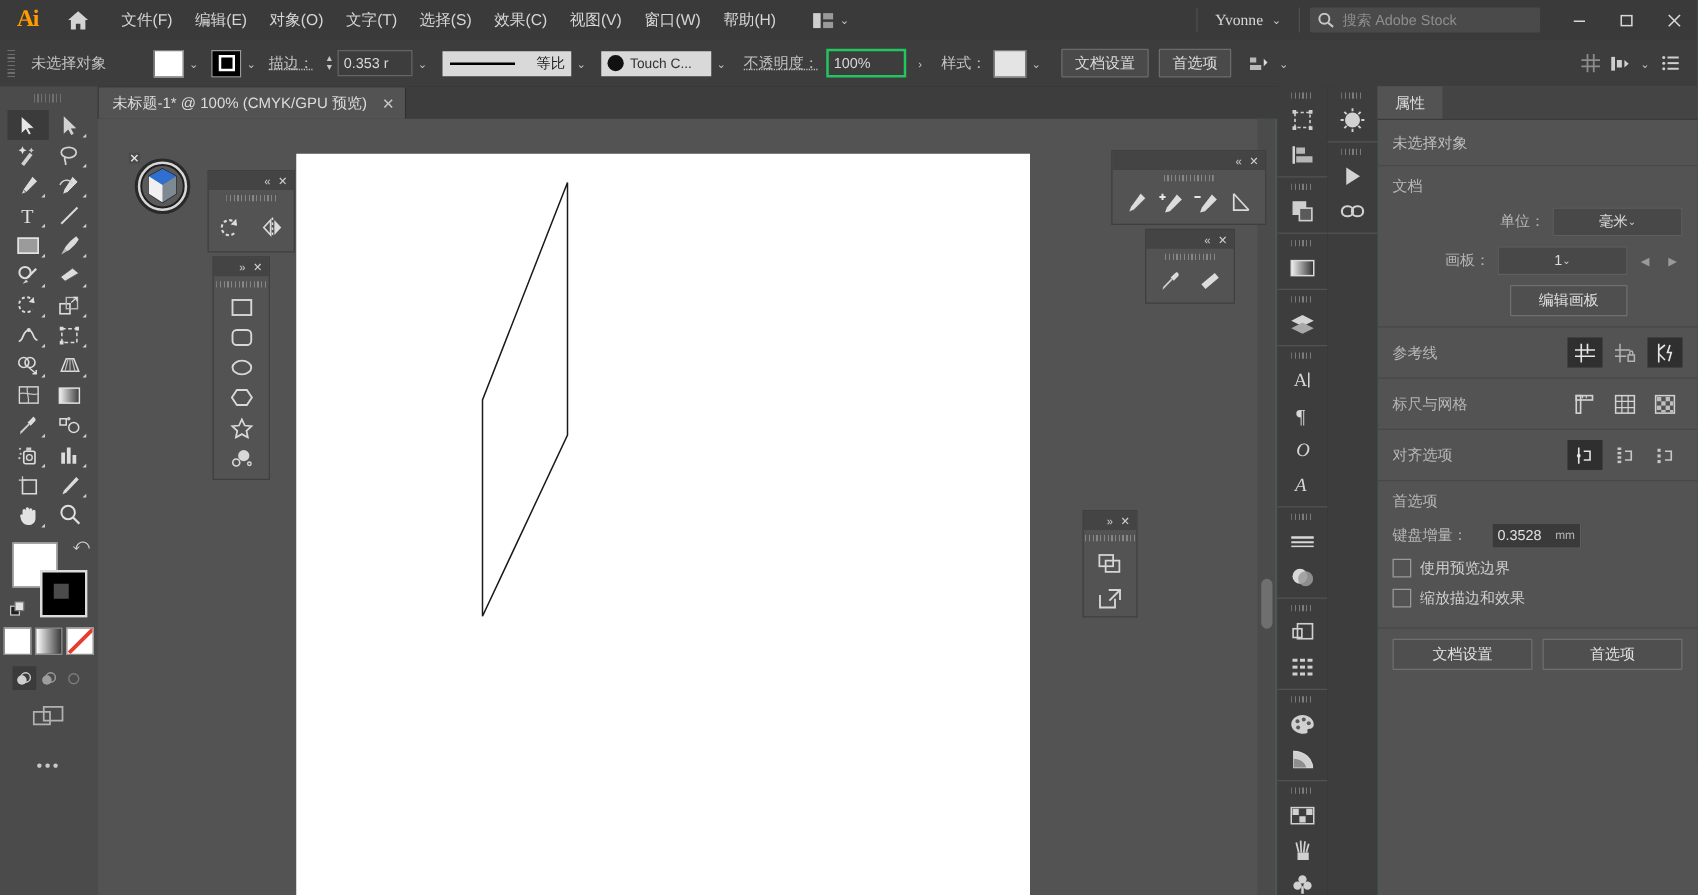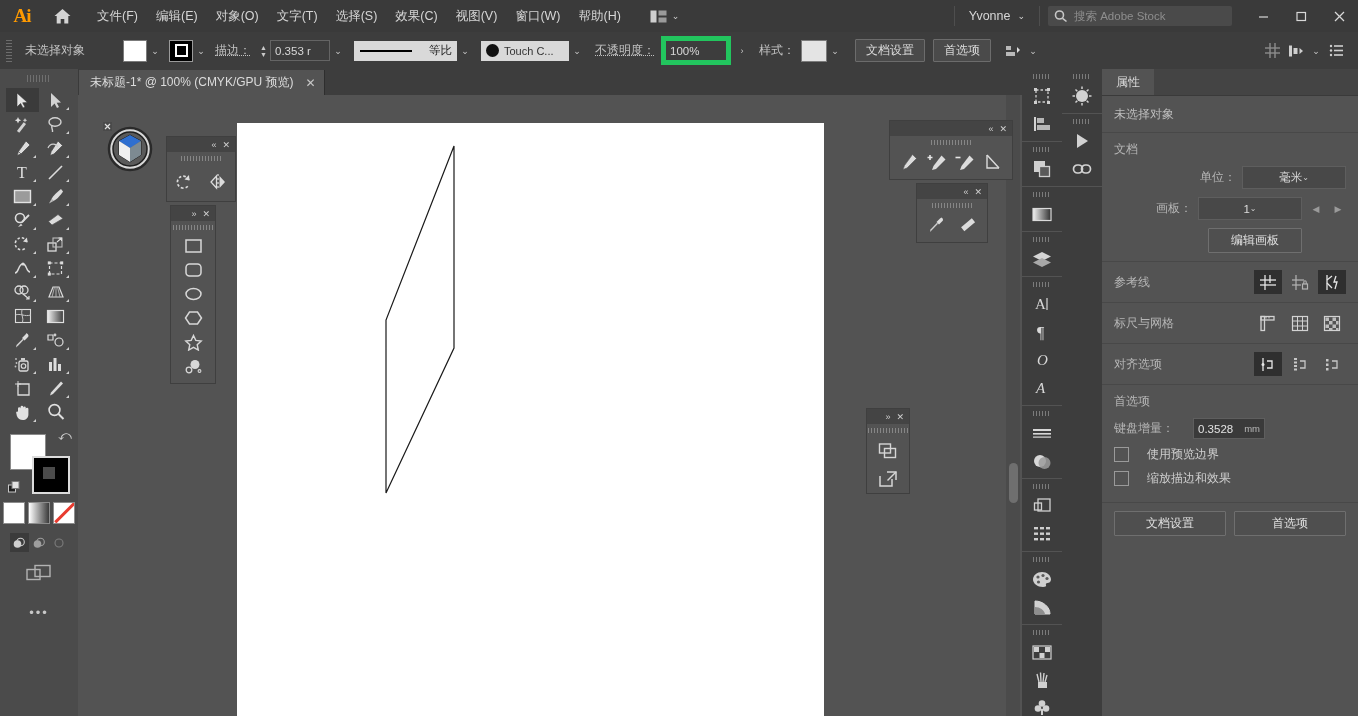--- a/index.html
+++ b/index.html
@@ -40,21 +40,21 @@
   }
   .ws-switch {
     margin-left: 16px; display: flex; align-items: center; gap: 5px;
     padding: 4px 4px;
   }
   .menu-right {
     margin-left: auto; display: flex; align-items: center; height: 32px;
   }
   .user-name {
     font-size: 12.5px; color: #d6d6d6; padding: 0 6px;
-    display: flex; align-items: center; gap: 7px;
+    display: flex; align-items: center; gap: 7px; font-family: Liberation Serif, serif;
   }
   .sep-v { width: 1px; height: 20px; background: #4e4e4e; margin: 0 8px; }
   .search-box {
     display: flex; align-items: center; gap: 6px;
     background: #4a4a4a; border-radius: 2px;
     height: 20px; padding: 0 8px 0 6px; min-width: 170px;
   }
   .search-box .ph { color: #8e8e8e; font-size: 11.5px; }
   .winbtns { display: flex; align-items: stretch; height: 32px; margin-left: 12px; }
   .winbtn {
@@ -107,21 +107,21 @@
   }
   .linepreview .ln {
     position: absolute; left: 6px; width: 52px; height: 2px; background: #000;
   }
   .brushbox {
     width: 78px; height: 20px; background: #d9d9d9; display: flex;
     align-items: center; gap: 5px; padding: 0 5px; color: #333; font-size: 11px;
   }
   .brushdot { width: 13px; height: 13px; border-radius: 50%; background: #111; }
   .opacity-field {
-    width: 52px; height: 19px; background: #3d3d3d; border: 5px solid #22c55e;
+    width: 52px; height: 19px; background: #3d3d3d; border: 2px solid #22c55e;
     color: #d8d8d8; font-size: 11.5px; display: flex; align-items: center;
     padding: 0 4px;
   }
   .style-swatch { width: 24px; height: 20px; background: #e4e4e4; border: 1px solid #7b7b7b; }
   .cb-btn {
     height: 21px; border: 1px solid #6c6c6c; background: #4a4a4a;
     color: #dcdcdc; font-size: 12px; padding: 0 10px;
     display: flex; align-items: center; border-radius: 1px;
   }
   .cb-icon {
@@ -321,21 +321,21 @@
     width: 28px; height: 24px; display: flex; align-items: center; justify-content: center;
     color: #d2d2d2;
   }
   .picon.on { background: #2f2f2f; }
   .kbfield {
     width: 62px; height: 19px; background: #3a3a3a; border: 1px solid #5e5e5e;
     color: #e2e2e2; font-size: 11.5px; display: flex; align-items: center;
     justify-content: space-between; padding: 0 4px;
   }
   .kbfield .unit { font-size: 9.5px; color: #b8b8b8; }
-  .chkrow { display: flex; align-items: center; gap: 18px; margin: 7px 0; }
+  .chkrow { display: flex; align-items: center; gap: 7px; margin: 7px 0; }
   .chk {
     width: 13px; height: 13px; border: 1px solid #9a9a9a; background: #535353;
     display: flex; align-items: center; justify-content: center;
   }
   .chk.on { background: #bdbdbd; border-color: #bdbdbd; }
   .chk.on::after { content: "✓"; color: #333; font-size: 11px; line-height: 11px; }
   .chklabel { font-size: 12px; color: #cfcfcf; }
   .quickrow { display: flex; gap: 8px; }
   .quickrow .pbtn { flex: 1; }
 </style>

